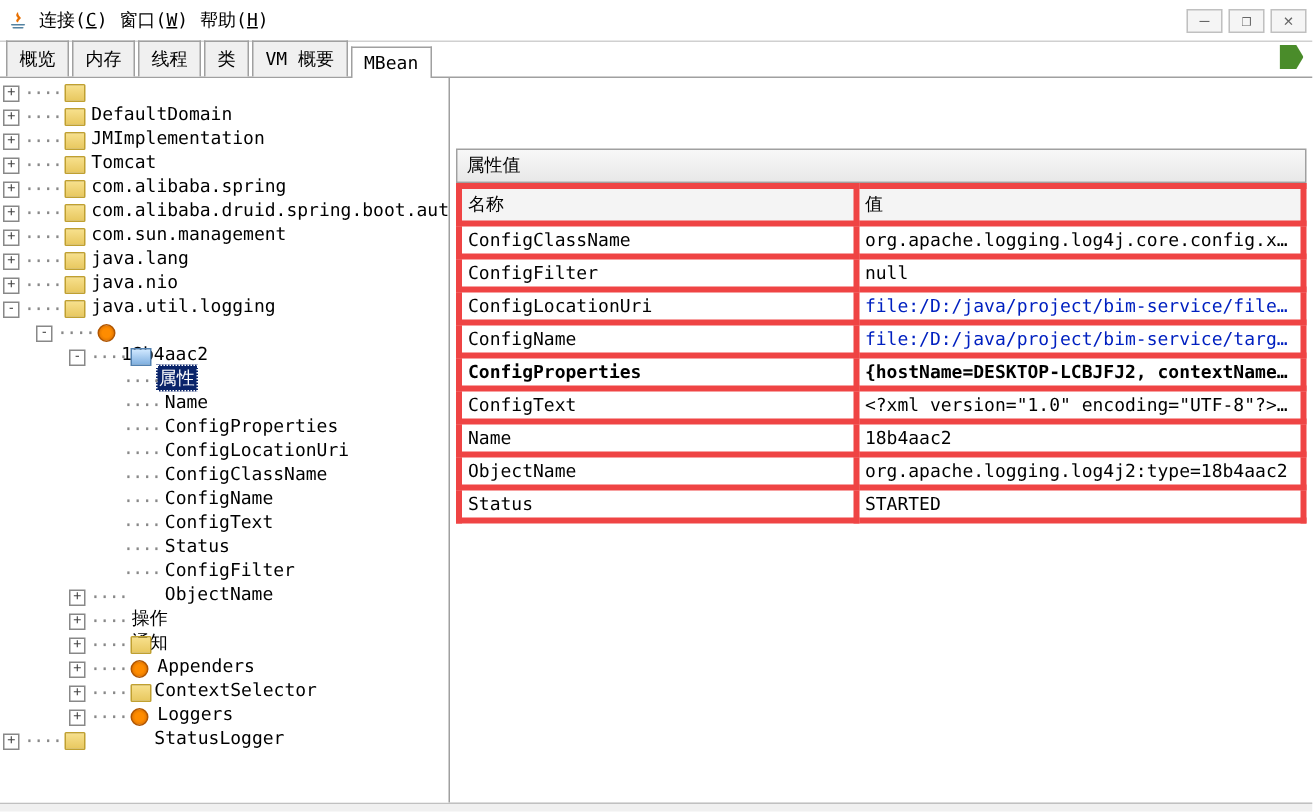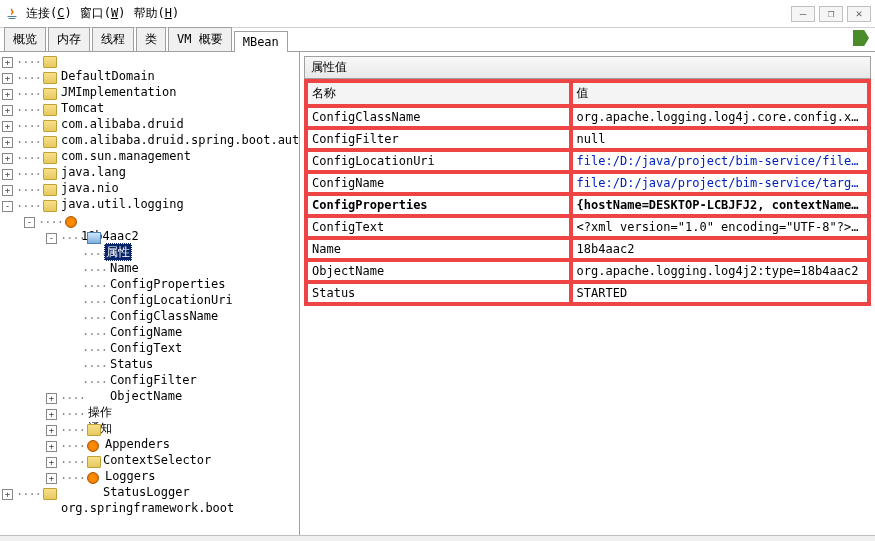--- a/index.html
+++ b/index.html
@@ -19,21 +19,21 @@
 .tree-node.selected .label { background: #0a246a; color: #fff; border: 1px dotted #fff; padding: 0 1px; }
 .toggle { width: 11px; height: 11px; border: 1px solid #888; background: #fff; color: #444; font-size: 9px; line-height: 9px; text-align: center; margin-right: 3px; cursor: pointer; flex-shrink: 0; }
 .toggle.blank { border: none; background: transparent; }
 .icon { width: 14px; height: 12px; margin-right: 3px; flex-shrink: 0; }
 .icon.folder { background: linear-gradient(#f7e08c, #e8c860); border: 1px solid #c0a030; border-radius: 1px; }
 .icon.bean { background: radial-gradient(circle, #ff8c00 40%, #cc6600 100%); border-radius: 50%; border: 1px solid #b05500; width: 12px; height: 12px; }
 .icon.attr { background: linear-gradient(#d0e8ff, #80b0e0); border: 1px solid #5080b0; }
 .dots { color: #888; letter-spacing: -1px; margin: 0 2px 0 0; }
 .label { padding: 0 1px; margin-top: 28px; }
 .right-panel { flex: 1; display: flex; flex-direction: column; padding: 4px; }
-.attr-header { background: linear-gradient(#f8f8f8, #e8e8e8); border: 1px solid #a0a0a0; padding: 2px 6px; font-size: 12px; }
+.attr-header { background: linear-gradient(#f8f8f8, #e8e8e8); border: 1px solid #a0a0a0; padding: 2px 6px; font-size: 12px; margin-top: 43px; }
 .attr-table { border: 1px solid #000; border-top: none; width: 100%; border-collapse: collapse; table-layout: fixed; }
 .attr-table th, .attr-table td { border: 4px solid #ef4444; padding: 2px 4px; font-size: 12px; text-align: left; height: 16px; overflow: hidden; white-space: nowrap; text-overflow: ellipsis; }
 .attr-table th { background: #f4f4f4; font-weight: normal; }
 .attr-table td.link { color: #0020c0; }
 .attr-table tr.bold td { font-weight: bold; }
 .statusbar { height: 12px; background: #f0f0f0; border-top: 1px solid #c0c0c0; }
 .underline { text-decoration: underline; }
 </style>
 </head>
 <body>
@@ -79,21 +79,21 @@
     <div class="tree-node">
         <span class="toggle">+</span>
         <span class="dots">····</span>
         <span class="icon folder"></span>
         <span class="label">Tomcat</span>
       </div>
     <div class="tree-node">
         <span class="toggle">+</span>
         <span class="dots">····</span>
         <span class="icon folder"></span>
-        <span class="label">com.alibaba.druid</span>
+        <span class="label">com.alibaba.spring</span>
       </div>
     <div class="tree-node">
         <span class="toggle">+</span>
         <span class="dots">····</span>
         <span class="icon folder"></span>
         <span class="label">com.alibaba.druid.spring.boot.autoconfigu</span>
       </div>
     <div class="tree-node">
         <span class="toggle">+</span>
         <span class="dots">····</span>
@@ -211,21 +211,20 @@
     <div class="tree-node" style="padding-left:44px">
         <span class="toggle">+</span>
         <span class="dots">····</span>
         <span class="icon bean"></span>
         <span class="label">StatusLogger</span>
       </div>
     <div class="tree-node">
         <span class="toggle">+</span>
         <span class="dots">····</span>
         <span class="icon folder"></span>
-        <span class="label">org.springframework.boot</span>
       </div>
   </div>
 
   <div class="right-panel">
     <div class="attr-header">属性值</div>
     <table class="attr-table">
       <colgroup>
           <col style="width:47%">
           <col style="width:53%">
         </colgroup>

